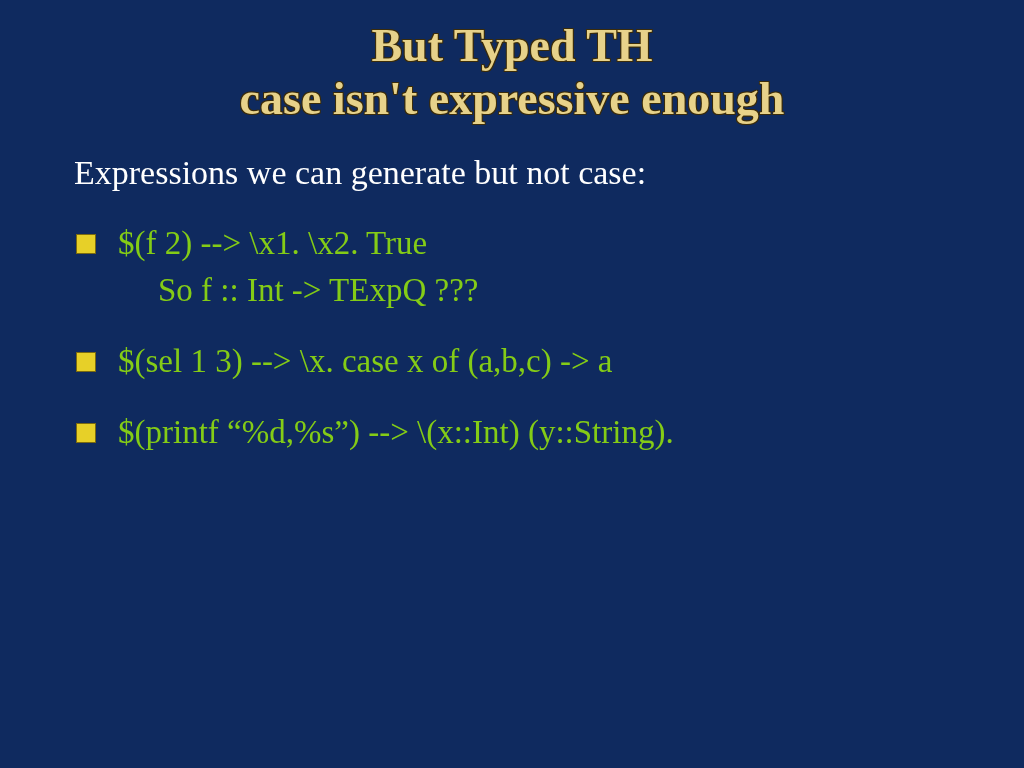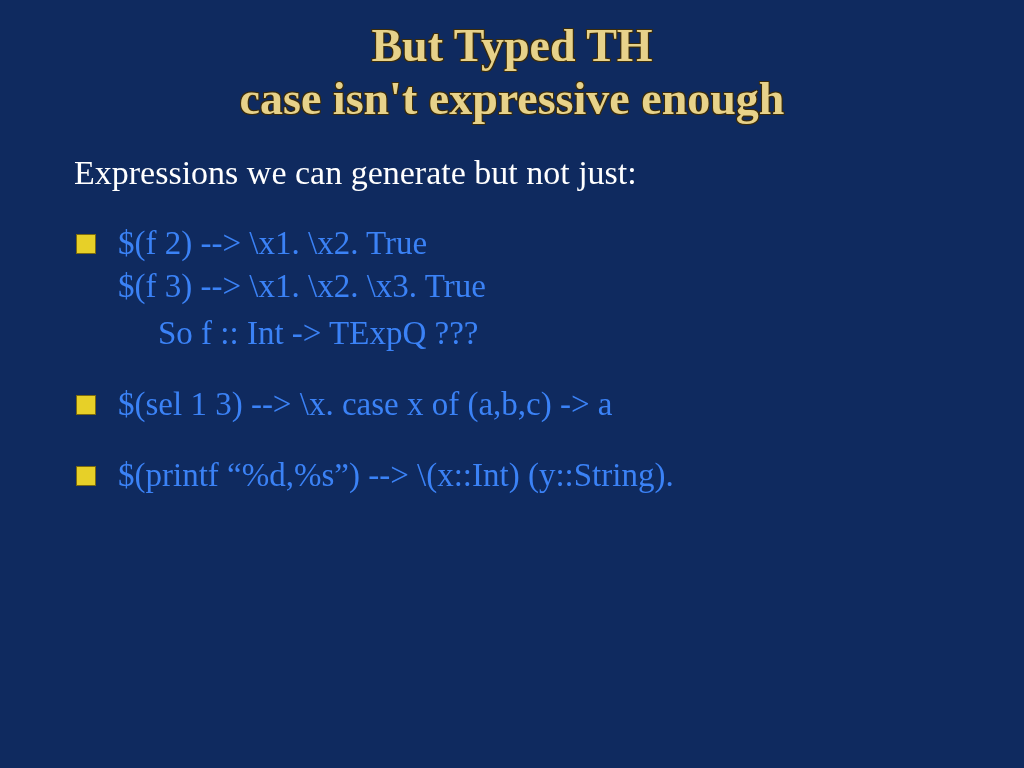--- a/index.html
+++ b/index.html
@@ -32,21 +32,21 @@
     margin: 0 0 28px 4px;
     line-height: 1.25;
   }
   ul.bullets {
     list-style: none;
     padding: 0;
     margin: 0;
   }
   ul.bullets > li {
     position: relative;
-    color: #3b82f6;
+    color: #84cc16;
     font-size: 33px;
     line-height: 1.3;
     padding-left: 48px;
     margin-bottom: 28px;
   }
   ul.bullets > li::before {
     content: "";
     position: absolute;
     left: 6px;
     top: 12px;
@@ -67,26 +67,25 @@
 </style>
 </head>
 <body>
 
 <div class="slide">
   <h1 class="title">
     <span>But Typed TH</span><br>
     <span>case isn't expressive enough</span>
   </h1>
 
-  <p class="subtitle">Expressions we can generate but not just:</p>
+  <p class="subtitle">Expressions we can generate but not case:</p>
 
   <ul class="bullets">
     <li>
       <span>$(f 2)  --&gt;  \x1. \x2. True</span><br>
-      <span>$(f 3)  --&gt;  \x1. \x2. \x3. True</span>
       <span class="indent">So f :: Int -&gt; TExpQ ???</span>
     </li>
     <li>
       <span>$(sel 1 3)  --&gt;  \x. case x of (a,b,c) -&gt; a</span>
     </li>
     <li>
       <span>$(printf “%d,%s”)  --&gt;  \(x::Int) (y::String).</span>
     </li>
   </ul>
 </div>

